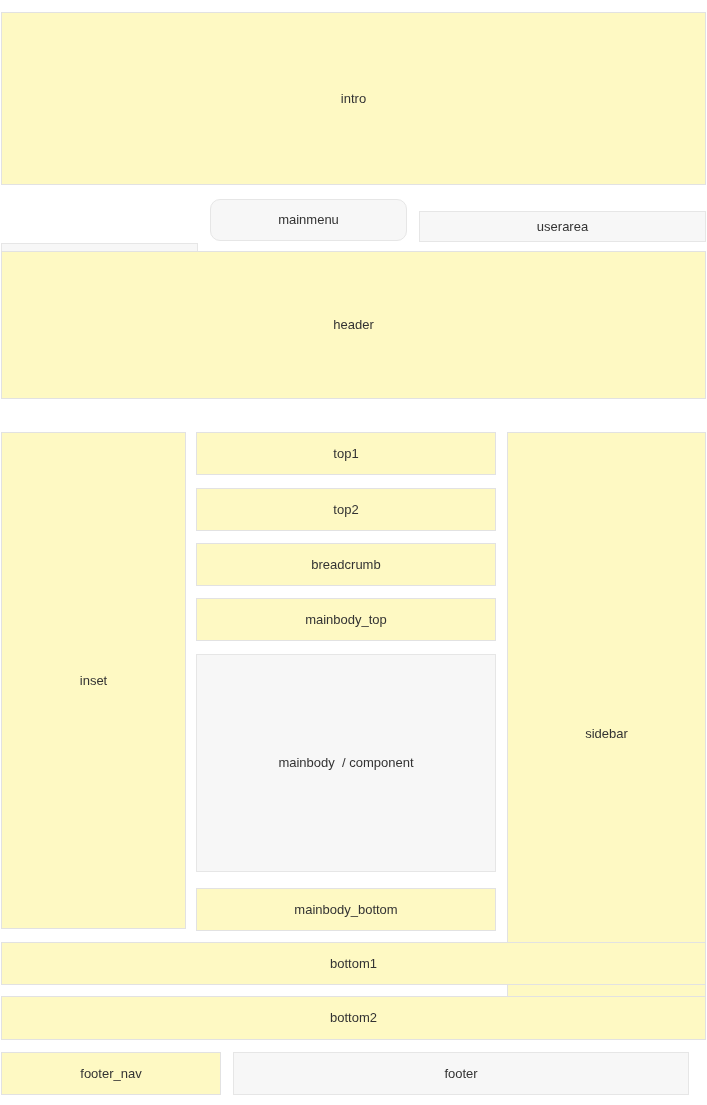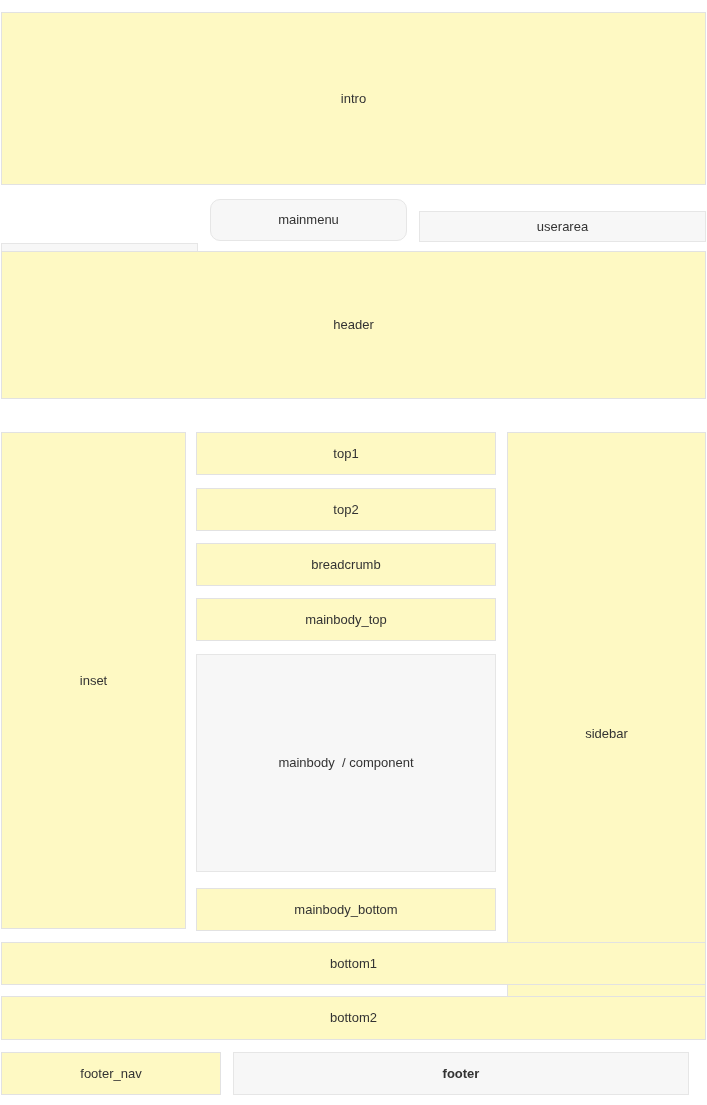--- a/index.html
+++ b/index.html
@@ -79,21 +79,21 @@
   .mainbody_top  { top: 166px; height: 43px; }
   .mainbody      { top: 222px; height: 218px; }
   .mainbody_bot  { top: 456px; height: 43px; }
 
   
   .bottom1    { left: 1px;   top: 942px;  width: 705px; height: 43px; }
   .bottom2    { left: 1px;   top: 996px;  width: 705px; height: 44px; }
 
   
   .footer_nav { left: 1px;   top: 1052px; width: 220px; height: 43px; }
-  .footer     { left: 233px; top: 1052px; width: 456px; height: 43px; font-weight: bold; }
+  .footer     { left: 233px; top: 1052px; width: 456px; height: 43px; }
 </style>
 </head>
 <body>
 
 <div class="page">
 
   <div class="block intro">
     <span class="label">intro</span>
   </div>
 

